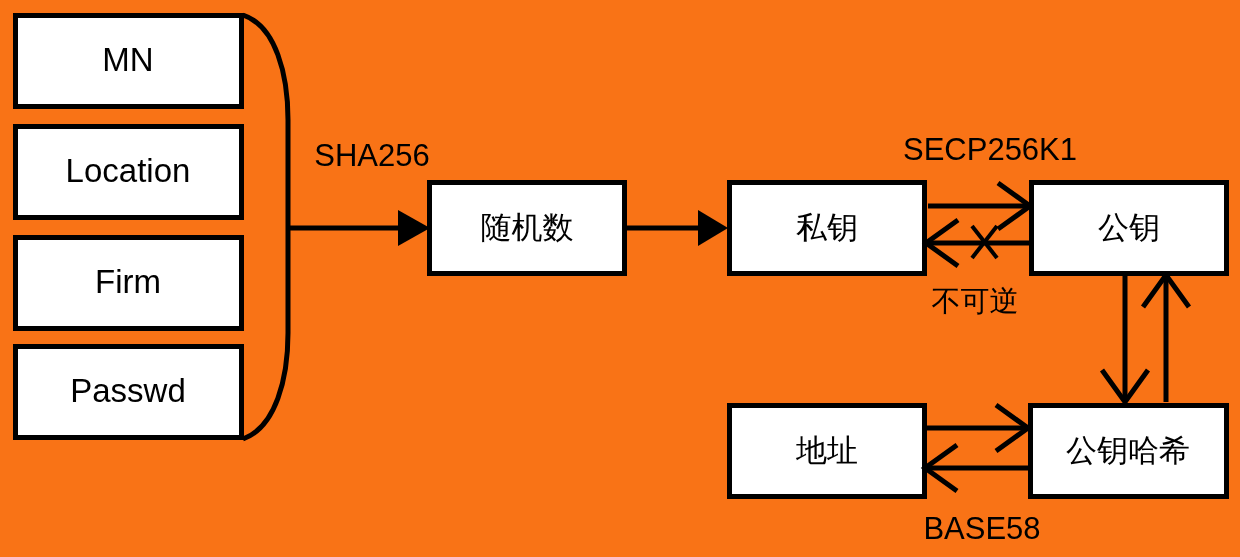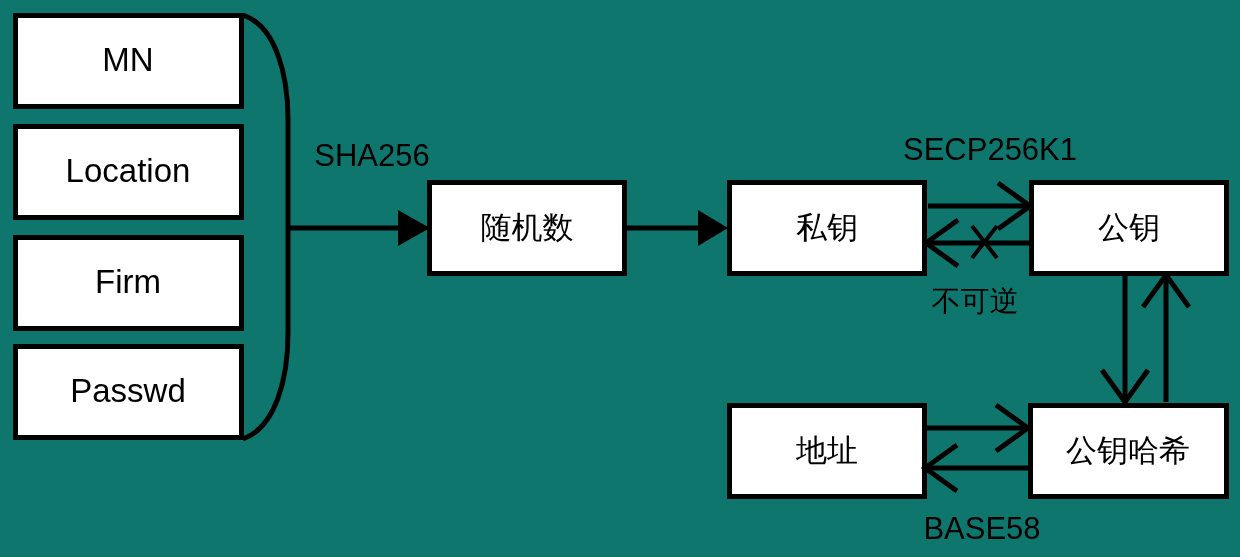--- a/index.html
+++ b/index.html
@@ -8,21 +8,21 @@
     padding: 0;
     background: #ffffff;
   }
   body {
     font-family: "Liberation Sans", "DejaVu Sans", sans-serif;
   }
   #diagram-root {
     position: relative;
     width: 1240px;
     height: 557px;
-    background: #0f766e;
+    background: #f97316;
     overflow: hidden;
   }
   svg#diagram-canvas {
     display: block;
     width: 1240px;
     height: 557px;
   }
   .box-rect {
     fill: #ffffff;
     stroke: #000000;

